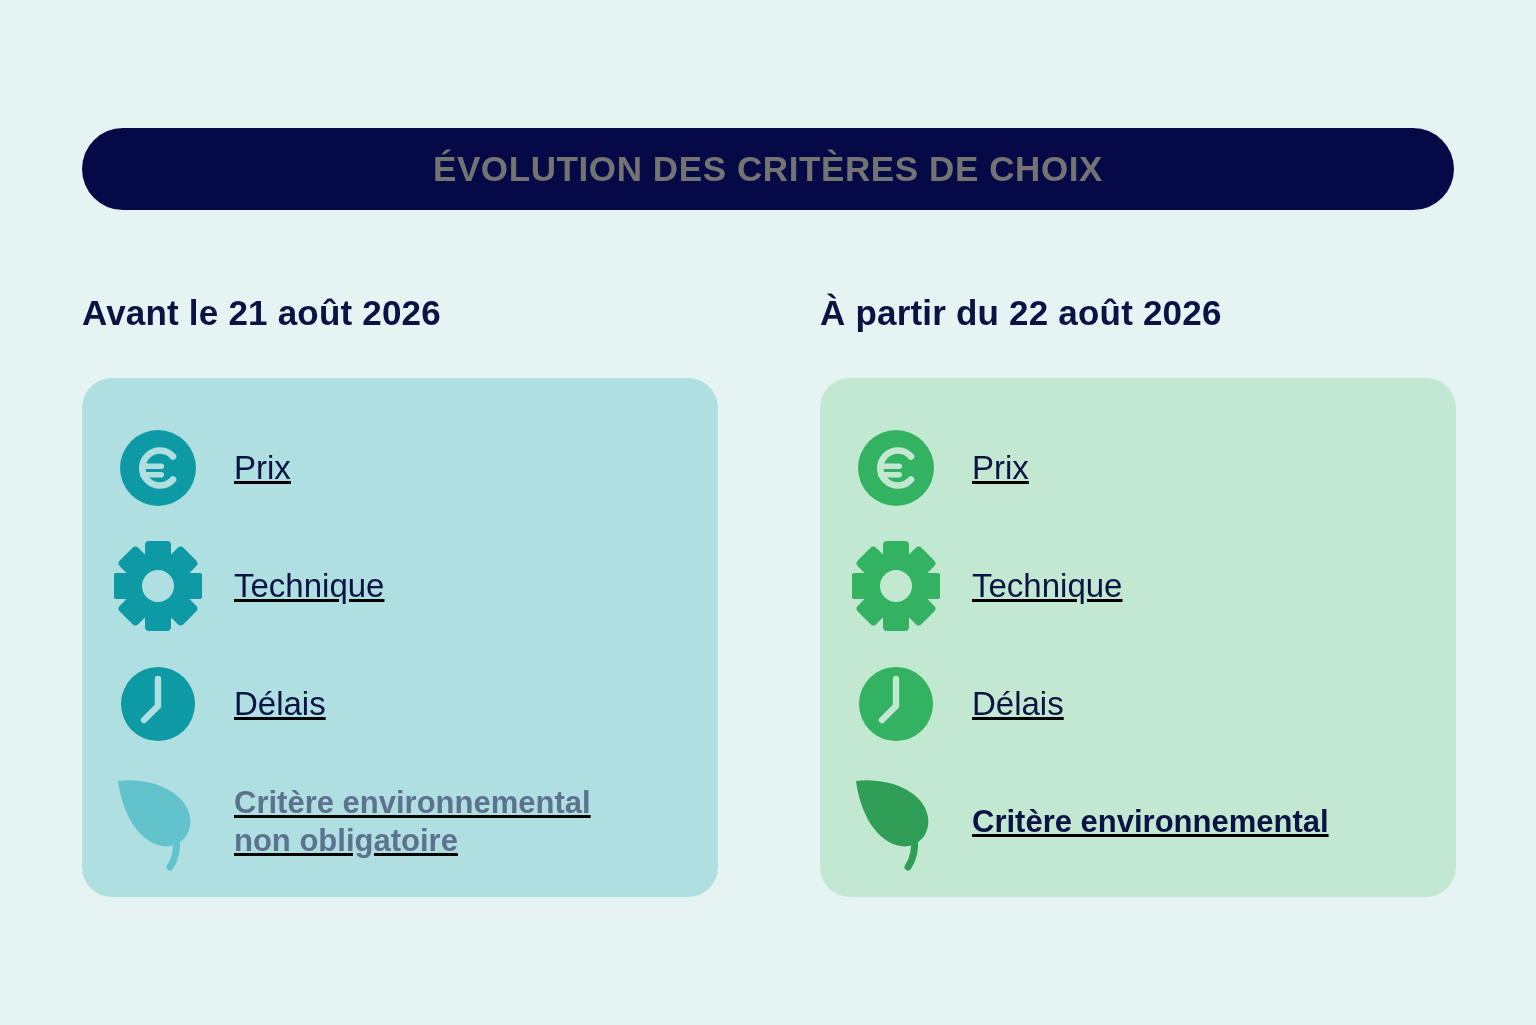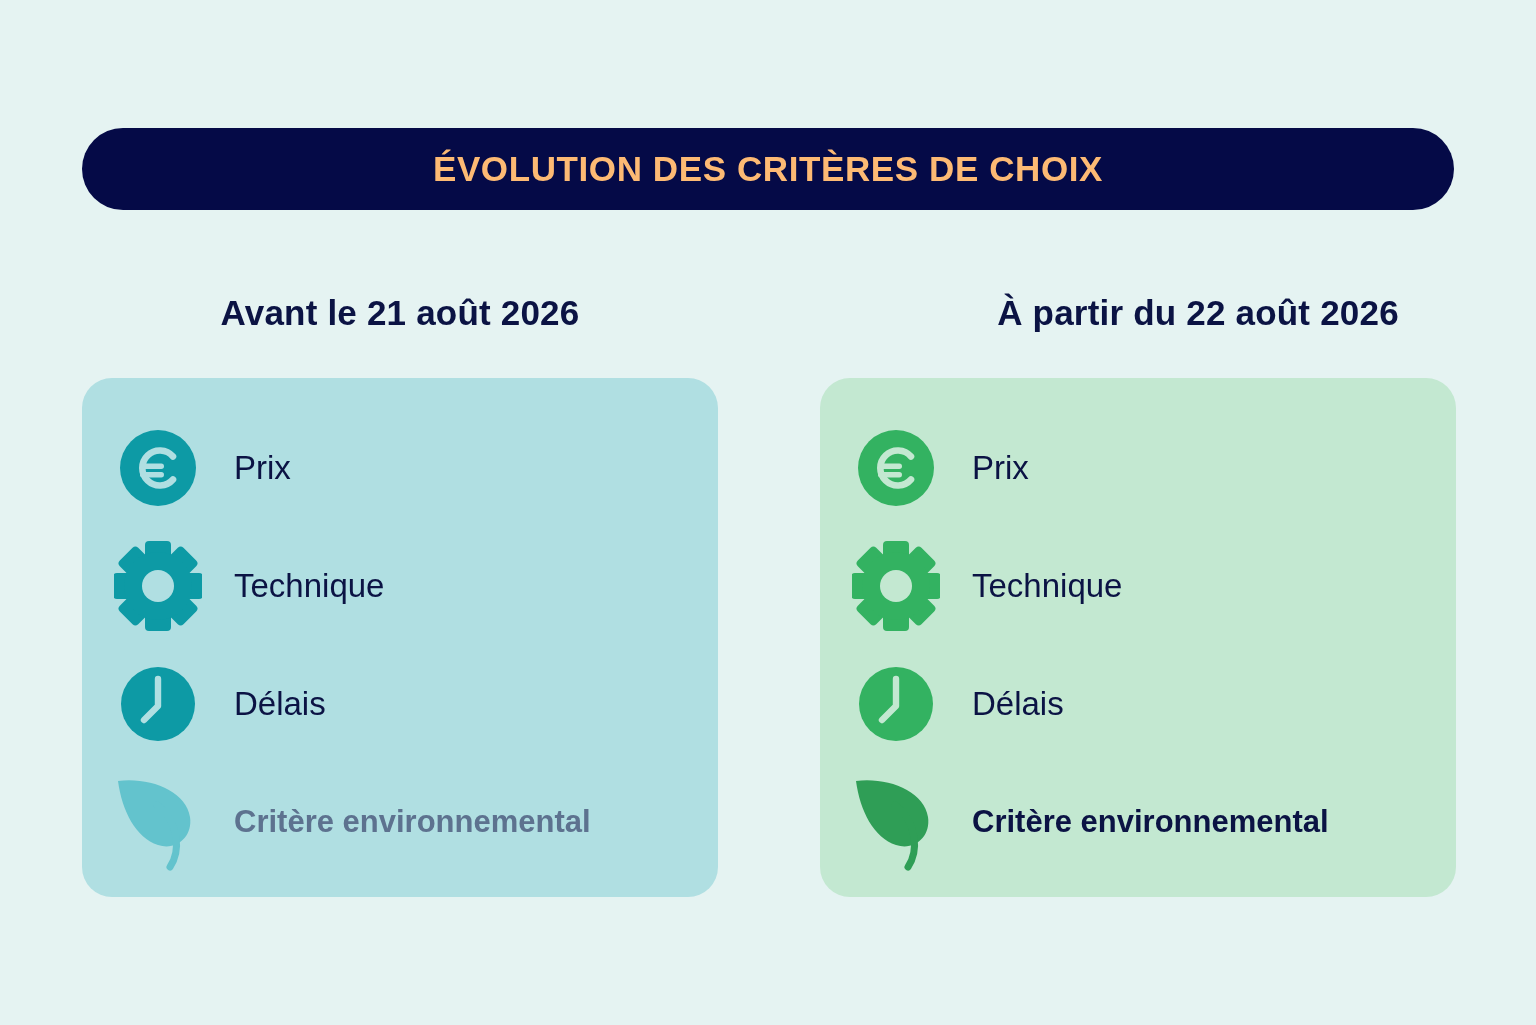--- a/index.html
+++ b/index.html
@@ -23,21 +23,21 @@
     width: 1372px;
     height: 82px;
     background: #050a47;
     border-radius: 41px;
     display: flex;
     align-items: center;
     justify-content: center;
     box-sizing: border-box;
   }
   .title-text {
-    color: #fdba74;
+    color: #737373;
     font-size: 35px;
     font-weight: bold;
     letter-spacing: 0.6px;
     text-transform: uppercase;
     white-space: nowrap;
   }
 
   
   .columns {
     position: absolute;
@@ -47,38 +47,39 @@
     height: 1025px;
   }
   .column {
     position: absolute;
     top: 282px;
   }
   .column.left  { left: 82px;  width: 636px; }
   .column.right { left: 820px; width: 756px; }
 
   .column-heading {
-    text-align: center;
+    text-align: left;
     color: #0b1344;
     font-size: 35px;
     font-weight: bold;
     letter-spacing: 0.2px;
     height: 62px;
     line-height: 62px;
     white-space: nowrap;
   }
 
   .card {
     margin-top: 34px;
     width: 636px;
     height: 519px;
     border-radius: 30px;
     box-sizing: border-box;
     padding: 42px 28px 28px 28px;
     position: relative;
+    text-decoration: underline;
   }
   .card.teal  { background: #b0dfe2; }
   .card.green { background: #c3e8d1; }
 
   .criteria-row {
     display: flex;
     align-items: center;
     height: 96px;
     margin-bottom: 22px;
   }
@@ -165,20 +166,21 @@
 
       <div class="criteria-row">
         <span class="icon-slot">
           <svg width="96" height="102" viewBox="0 0 96 102">
             <path d="M8 10 C40 6 76 20 80 46 C83 66 66 80 48 74 C26 67 12 40 8 10 Z" fill="#63c3cd"></path>
             <path d="M47 34 C58 42 64 54 66 66 C68 80 64 90 60 96" fill="none" stroke="#63c3cd" stroke-width="7" stroke-linecap="round"></path>
           </svg>
         </span>
         <span class="criteria-label muted">
           <span class="line">Critère environnemental</span>
+          <span class="line">non obligatoire</span>
         </span>
       </div>
 
     </div>
   </div>
 
   <div class="column right">
     <div class="column-heading">À partir du 22 août 2026</div>
     <div class="card green">
 

